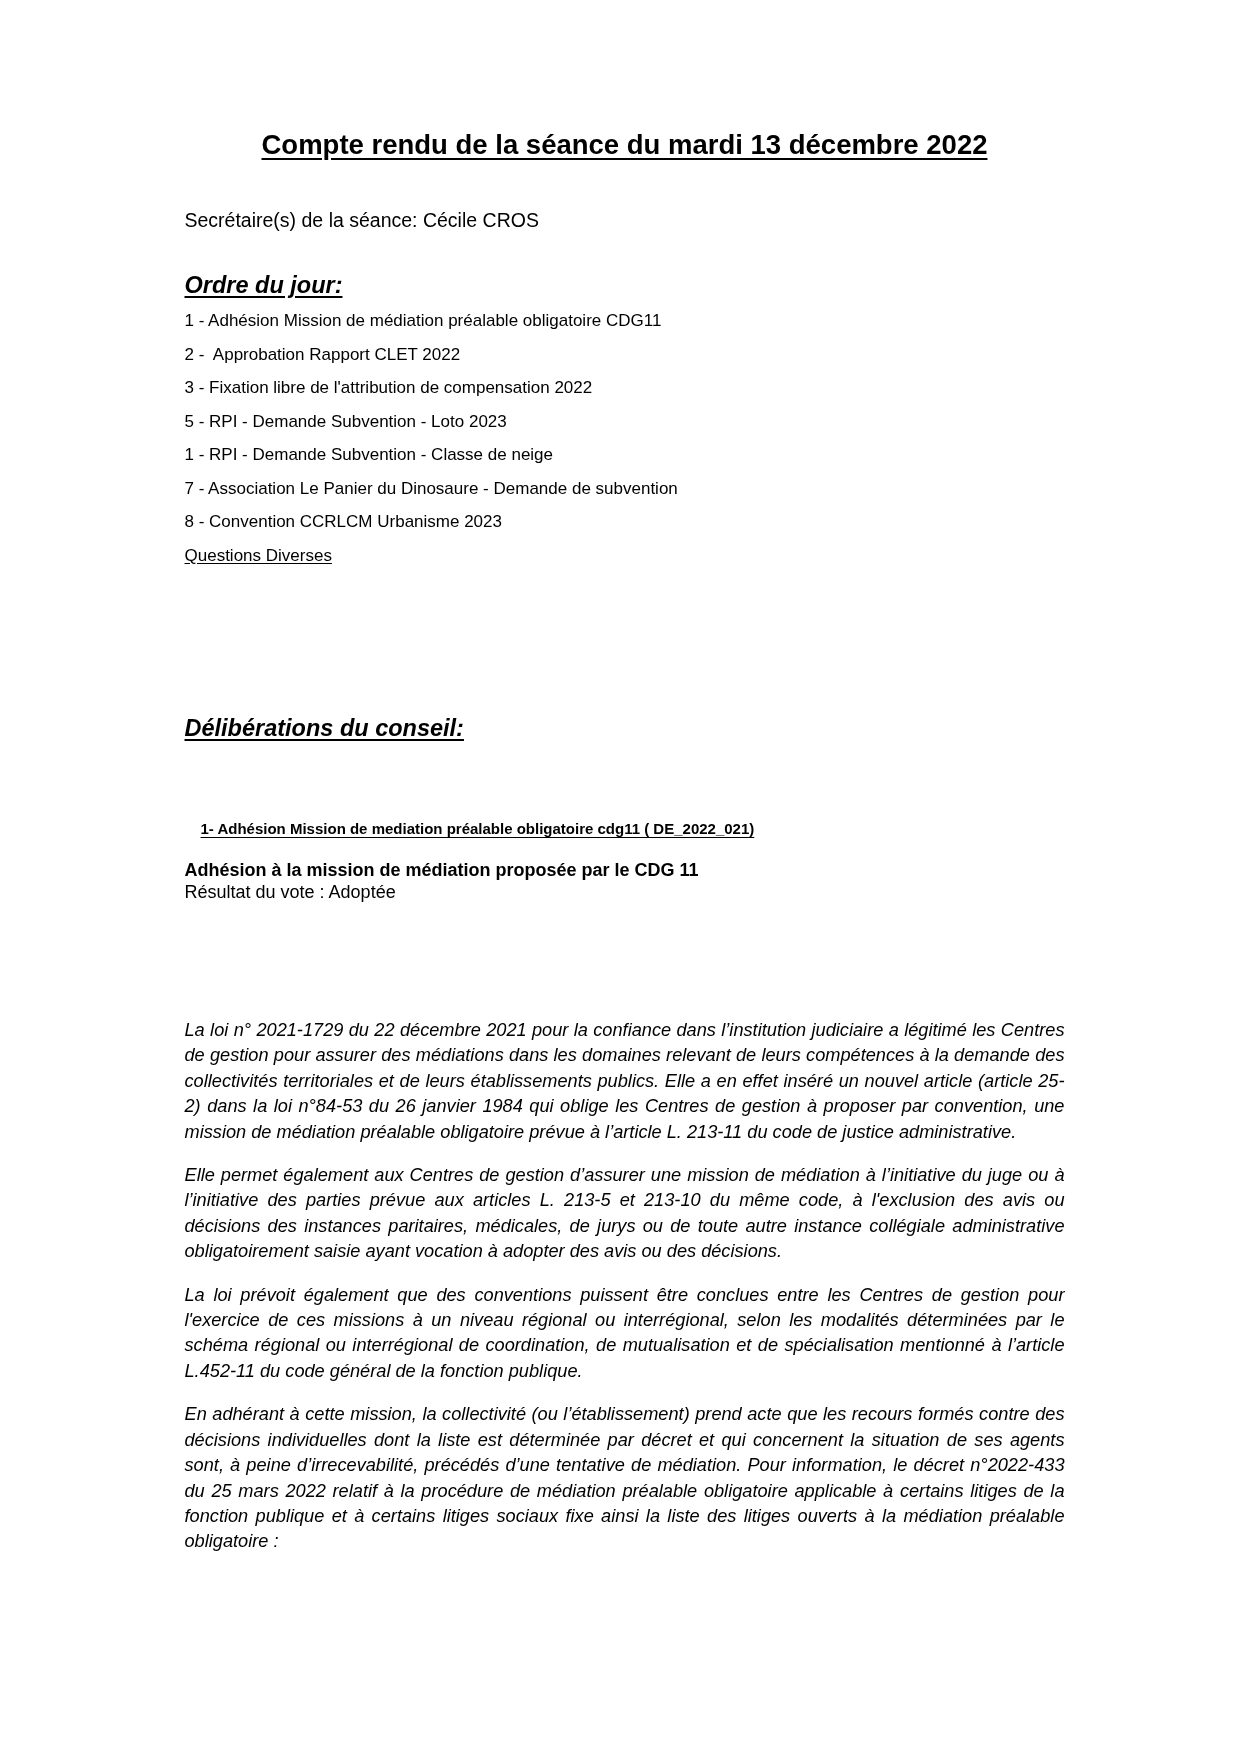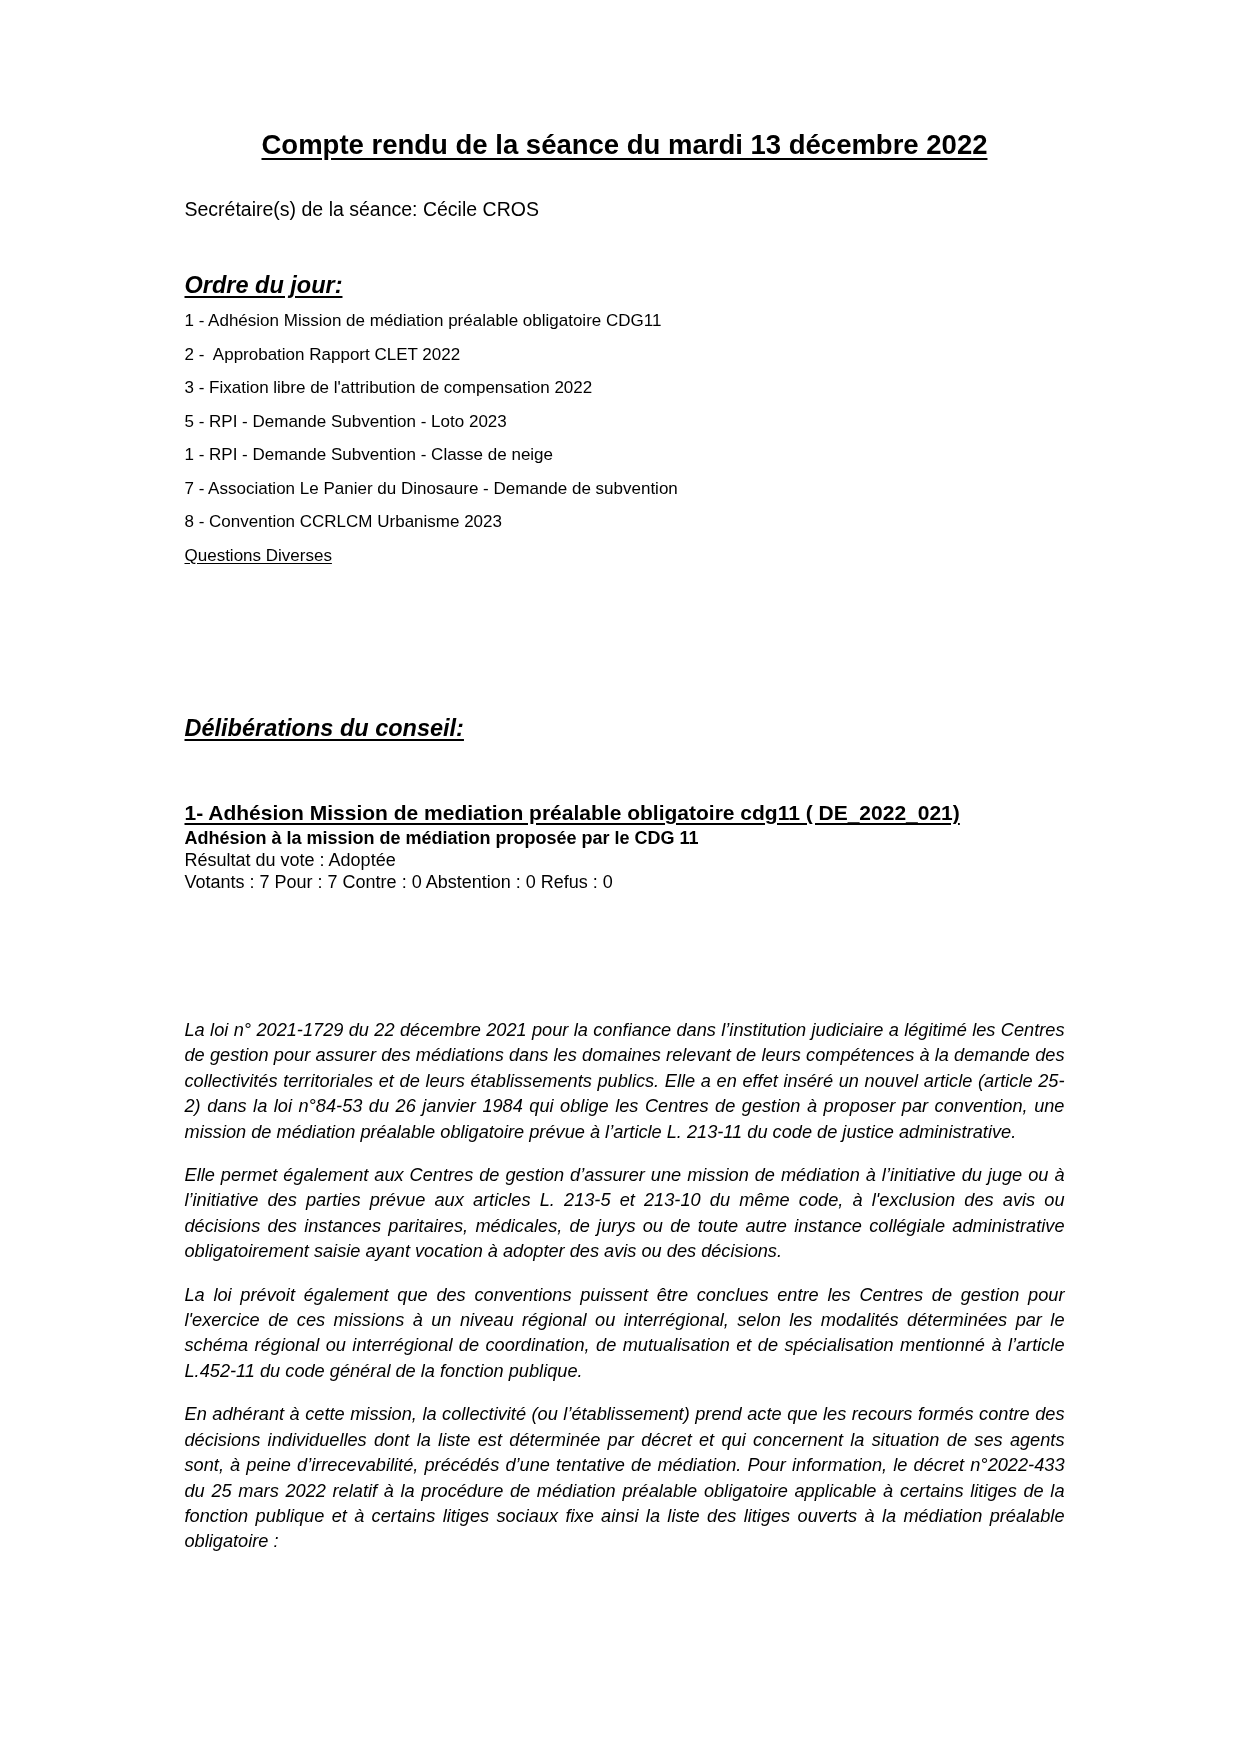--- a/index.html
+++ b/index.html
@@ -43,21 +43,21 @@
     letter-spacing: 0px;
   }
   .doc-title span.u {
     text-decoration: underline;
     text-underline-offset: 4px;
   }
 
   
   .secretary {
     position: absolute;
-    top: 196px;
+    top: 207px;
     left: 0;
     font-size: 19.5px;
     line-height: 26px;
   }
 
   
   .sec-heading {
     font-size: 23.5px;
     font-weight: bold;
     font-style: italic;
@@ -101,25 +101,25 @@
   }
 
   
   .delib {
     position: absolute;
     top: 800px;
     left: 0;
     width: 880px;
   }
   .delib-title {
-    font-size: 21px;
+    font-size: 15px;
     font-weight: bold;
     text-decoration: underline;
     text-underline-offset: 3px;
-    margin: 0;
+    margin: 16px;
     line-height: 25px;
     display: inline-block;
     white-space: pre;
   }
   .delib-subtitle {
     font-size: 18px;
     font-weight: bold;
     margin: 2px 0 0 0;
     line-height: 22px;
   }
@@ -172,21 +172,20 @@
     </ul>
 
     <div class="sec-heading" id="delib-heading">Délibérations du conseil:</div>
 
     <div class="delib">
       <div>
         <span class="delib-title">1- Adhésion Mission de mediation préalable obligatoire cdg11 ( DE_2022_021)</span>
       </div>
       <p class="delib-subtitle">Adhésion à la mission de médiation proposée par le CDG 11</p>
       <p class="delib-vote">Résultat du vote : Adoptée</p>
-      <p class="delib-vote">Votants : 7 Pour : 7 Contre : 0 Abstention : 0 Refus : 0</p>
     </div>
 
     <div class="body-text">
       <p>La loi n° 2021-1729 du 22 décembre 2021 pour la confiance dans l’institution judiciaire a légitimé les Centres de gestion pour assurer des médiations dans les domaines relevant de leurs compétences à la demande des collectivités territoriales et de leurs établissements publics. Elle a en effet inséré un nouvel article (article 25-2) dans la loi n°84-53 du 26 janvier 1984 qui oblige les Centres de gestion à proposer par convention, une mission de médiation préalable obligatoire prévue à l’article L. 213-11 du code de justice administrative.</p>
       <p>Elle permet également aux Centres de gestion d’assurer une mission de médiation à l’initiative du juge ou à l’initiative des parties prévue aux articles L. 213-5 et 213-10 du même code, à l'exclusion des avis ou décisions des instances paritaires, médicales, de jurys ou de toute autre instance collégiale administrative obligatoirement saisie ayant vocation à adopter des avis ou des décisions.</p>
       <p>La loi prévoit également que des conventions puissent être conclues entre les Centres de gestion pour l'exercice de ces missions à un niveau régional ou interrégional, selon les modalités déterminées par le schéma régional ou interrégional de coordination, de mutualisation et de spécialisation mentionné à l’article L.452-11 du code général de la fonction publique.</p>
       <p>En adhérant à cette mission, la collectivité (ou l’établissement) prend acte que les recours formés contre des décisions individuelles dont la liste est déterminée par décret et qui concernent la situation de ses agents sont, à peine d’irrecevabilité, précédés d’une tentative de médiation. Pour information, le décret n°2022-433 du 25 mars 2022 relatif à la procédure de médiation préalable obligatoire applicable à certains litiges de la fonction publique et à certains litiges sociaux fixe ainsi la liste des litiges ouverts à la médiation préalable obligatoire :</p>
     </div>
 
   </div>

